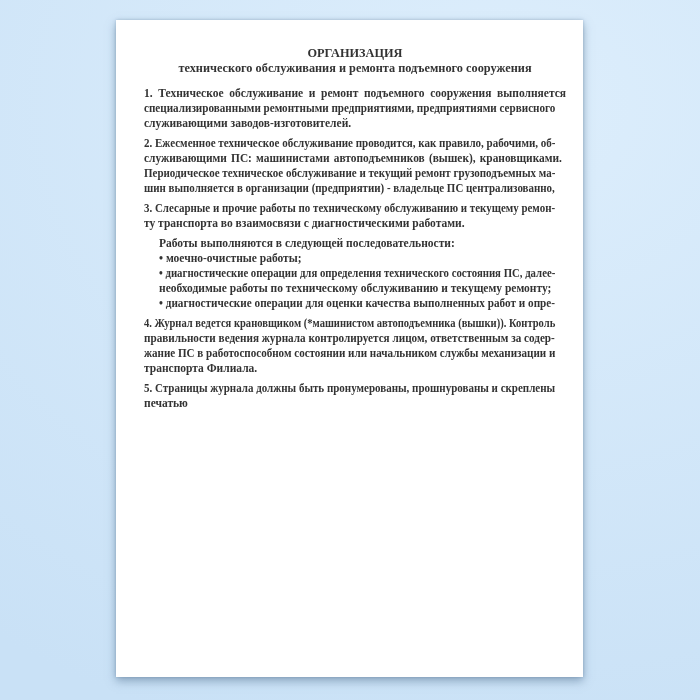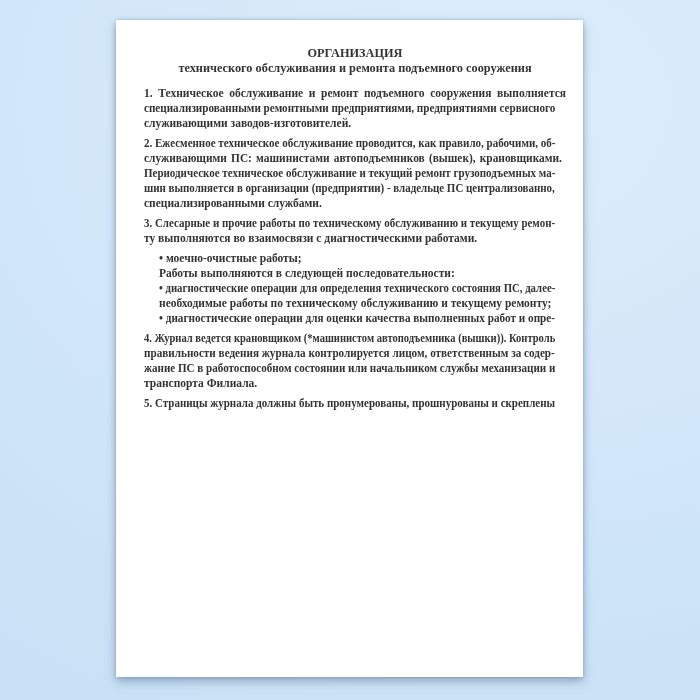--- a/index.html
+++ b/index.html
@@ -69,37 +69,37 @@
         <div class="block">
           <div class="line j">1. Техническое обслуживание и ремонт подъемного сооружения выполняется</div>
           <div class="line j" style="transform-origin: 0px 50%; transform: scaleX(0.967059);">специализированными ремонтными предприятиями, предприятиями сервисного</div>
           <div class="line">служивающими заводов-изготовителей.</div>
         </div>
         <div class="block">
           <div class="line j" style="transform-origin: 0px 50%; transform: scaleX(0.958042);">2. Ежесменное техническое обслуживание проводится, как правило, рабочими, об-</div>
           <div class="line j" style="transform-origin: 0px 50%; transform: scaleX(0.990361);">служивающими ПС: машинистами автоподъемников (вышек), крановщиками.</div>
           <div class="line j" style="transform-origin: 0px 50%; transform: scaleX(0.955814);">Периодическое техническое обслуживание и текущий ремонт грузоподъемных ма-</div>
           <div class="line" style="transform-origin: 0px 50%; transform: scaleX(0.951389);">шин выполняется в организации (предприятии) - владельце ПС централизованно,</div>
-          <div class="line">специализированными службами.</div>
         </div>
         <div class="block">
           <div class="line j" style="transform-origin: 0px 50%; transform: scaleX(0.951389);">3. Слесарные и прочие работы по техническому обслуживанию и текущему ремон-</div>
-          <div class="line">ту выполняются во взаимосвязи с диагностическими работами.</div>
+          <div class="line">ту транспорта во взаимосвязи с диагностическими работами.</div>
         </div>
         <div class="block list">
+          <div class="line">Работы выполняются в следующей последовательности:</div>
           <div class="line">• моечно-очистные работы;</div>
-          <div class="line">Работы выполняются в следующей последовательности:</div>
           <div class="line j" style="transform-origin: 0px 50%; transform: scaleX(0.93617);">• диагностические операции для определения технического состояния ПС, далее-</div>
           <div class="line">необходимые работы по техническому обслуживанию и текущему ремонту;</div>
           <div class="line j" style="transform-origin: 0px 50%; transform: scaleX(0.972973);">• диагностические операции для оценки качества выполненных работ и опре-</div>
         </div>
         <div class="block">
           <div class="line j" style="transform-origin: 0px 50%; transform: scaleX(0.917411);">4. Журнал ведется крановщиком (*машинистом автоподъемника (вышки)). Контроль</div>
           <div class="line j" style="transform-origin: 0px 50%; transform: scaleX(0.971631);">правильности ведения журнала контролируется лицом, ответственным за содер-</div>
           <div class="line j" style="transform-origin: 0px 50%; transform: scaleX(0.962529);">жание ПС в работоспособном состоянии или начальником службы механизации и</div>
           <div class="line">транспорта Филиала.</div>
         </div>
         <div class="block">
           <div class="line j" style="transform-origin: 0px 50%; transform: scaleX(0.955814);">5. Страницы журнала должны быть пронумерованы, прошнурованы и скреплены</div>
+          <div class="line">печатью</div>
         </div>
       </div>
   </div>
 </div>
 
 </body></html>

